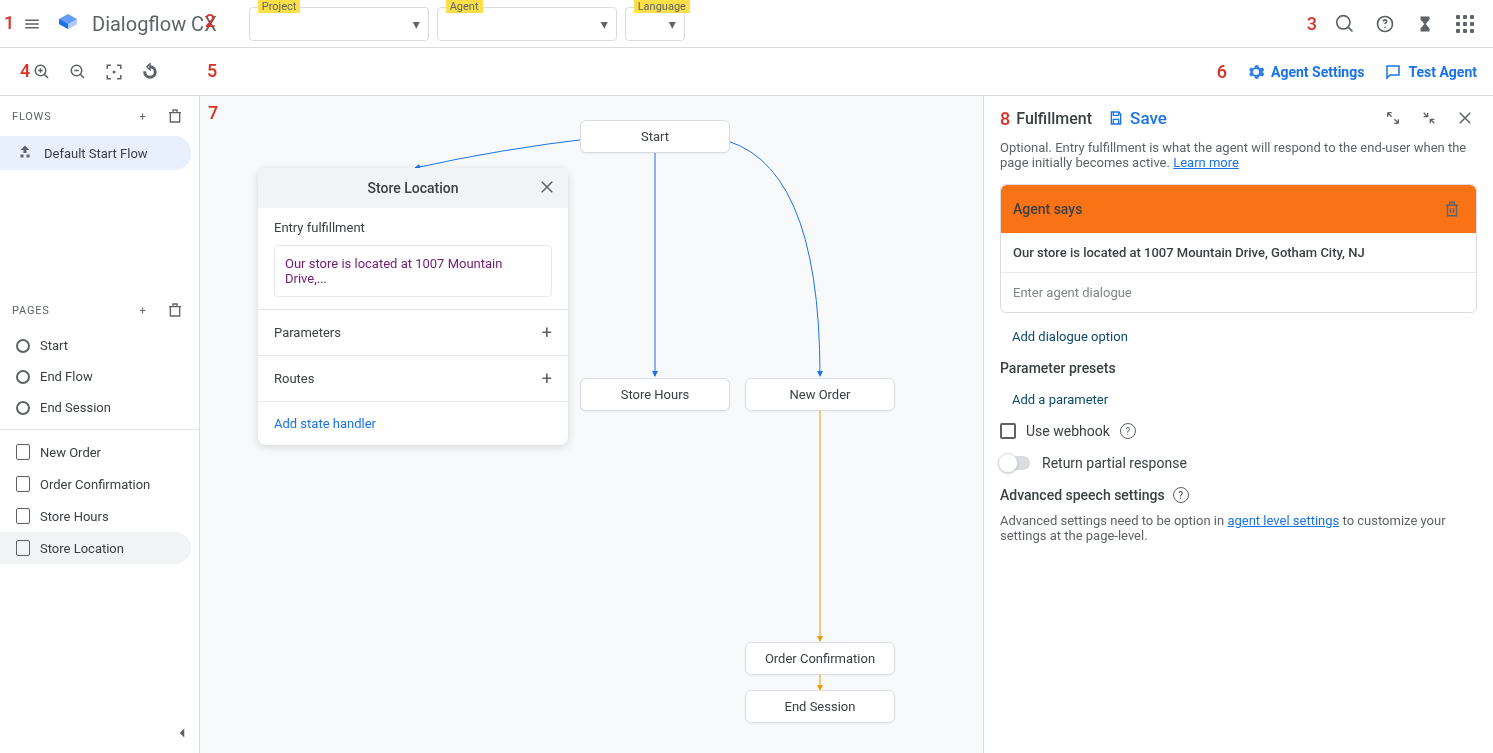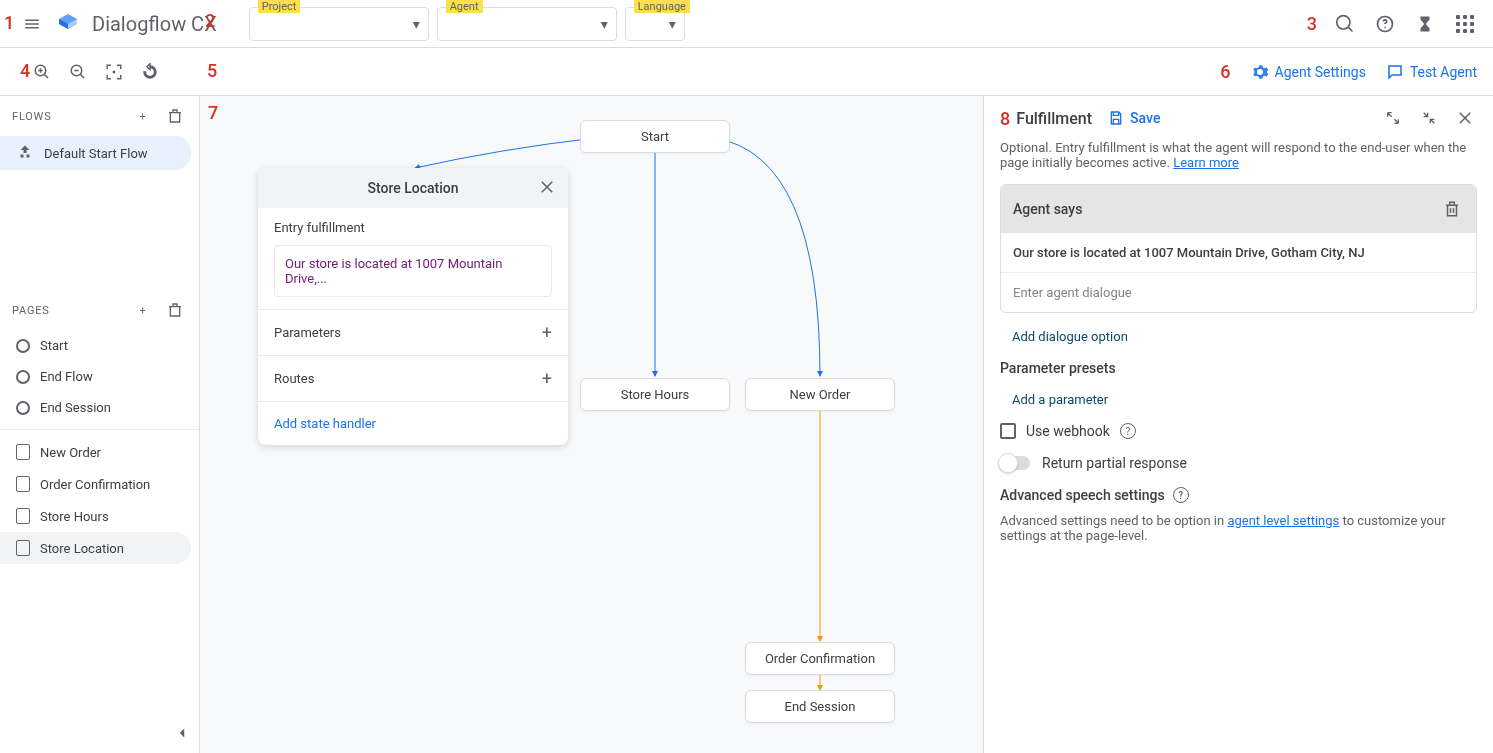--- a/index.html
+++ b/index.html
@@ -21,21 +21,21 @@
 .apps-grid { display: grid; grid-template-columns: repeat(3, 4px); grid-template-rows: repeat(3, 4px); gap: 3px; }
 .apps-grid span { width: 4px; height: 4px; background: #5f6368; border-radius: 1px; }
 
 .actionbar { height: 48px; border-bottom: 1px solid #dadce0; display: flex; align-items: center; position: relative; }
 .tabs { display: flex; width: 200px; }
 .tab { flex: 1; text-align: center; padding: 14px 0; cursor: pointer; color: #5f6368; font-size: 14px; position: relative; }
 .tab.active { color: #1a73e8; }
 .tab.active::after { content: ''; position: absolute; bottom: 0; left: 0; right: 0; height: 3px; background: #1a73e8; border-radius: 3px 3px 0 0; }
 .canvas-tools { display: flex; gap: 12px; padding-left: 16px; }
 .actionbar-right { position: absolute; right: 16px; display: flex; gap: 20px; align-items: center; }
-.agent-link { color: #1a73e8; display: flex; align-items: center; gap: 6px; cursor: pointer; font-weight: 400; }
+.agent-link { color: #1a73e8; display: flex; align-items: center; gap: 6px; cursor: pointer; font-weight: 700; }
 
 .main { display: flex; height: calc(753px - 96px); }
 
 .sidebar { width: 200px; border-right: 1px solid #dadce0; display: flex; flex-direction: column; overflow-y: auto; position: relative; }
 .sidebar-section-header { display: flex; justify-content: space-between; align-items: center; padding: 8px 12px; font-size: 11px; color: #5f6368; letter-spacing: 0.8px; }
 .sidebar-section-header .actions { display: flex; gap: 8px; }
 .sidebar-item { display: flex; align-items: center; gap: 10px; padding: 8px 16px; cursor: pointer; border-radius: 0 16px 16px 0; margin-right: 8px; font-size: 13px; color: #3c4043; }
 .sidebar-item.selected { background: #e8f0fe; }
 .sidebar-item.selected-grey { background: #f1f3f4; }
 .sidebar-spacer { flex: 0 0 120px; }
@@ -53,27 +53,27 @@
 .page-card-close { position: absolute; right: 12px; cursor: pointer; color: #5f6368; }
 .page-card-section { padding: 12px 16px; border-bottom: 1px solid #e8eaed; }
 .page-card-section-title { font-size: 13px; color: #3c4043; display: flex; justify-content: space-between; align-items: center; }
 .page-card-inner { margin-top: 10px; border: 1px solid #e8eaed; border-radius: 4px; padding: 10px; font-size: 13px; color: #701a75; cursor: pointer; }
 .page-card-link { color: #1a73e8; padding: 14px 16px; cursor: pointer; font-size: 13px; }
 .add-icon { color: #5f6368; font-size: 18px; cursor: pointer; }
 
 .panel { width: 510px; border-left: 1px solid #dadce0; display: flex; flex-direction: column; overflow-y: auto; }
 .panel-header { display: flex; align-items: center; padding: 10px 16px; gap: 16px; }
 .panel-title { font-size: 16px; font-weight: 500; }
-.panel-save { color: #1a73e8; display: flex; align-items: center; gap: 6px; cursor: pointer; font-weight: 500; font-size: 14px; }
+.panel-save { color: #1a73e8; display: flex; align-items: center; gap: 6px; cursor: pointer; font-weight: 500; font-size: 17px; }
 .panel-header-right { margin-left: auto; display: flex; gap: 12px; }
 .panel-body { padding: 0 16px 16px; }
 .panel-desc { font-size: 13px; color: #5f6368; margin-bottom: 14px; }
 .panel-desc a { color: #1a73e8; text-decoration: underline; cursor: pointer; }
 .agent-says-box { border: 1px solid #dadce0; border-radius: 6px; }
-.agent-says-header { background: #e5e5e5; padding: 12px; display: flex; justify-content: space-between; align-items: center; border-radius: 6px 6px 0 0; font-weight: 500; font-size: 14px; }
+.agent-says-header { background: #f97316; padding: 12px; display: flex; justify-content: space-between; align-items: center; border-radius: 6px 6px 0 0; font-weight: 500; font-size: 14px; }
 .agent-says-value { padding: 12px; border-bottom: 1px solid #e8eaed; font-size: 13px; font-weight: 500; }
 .agent-says-input { padding: 12px; color: #80868b; font-size: 13px; }
 .panel-link { color: #0c4a6e; cursor: pointer; font-size: 13px; margin: 16px 0; display: block; padding-left: 12px; }
 .panel-subheading { font-weight: 500; font-size: 14px; margin: 10px 0; }
 .checkbox-row { display: flex; align-items: center; gap: 10px; margin: 16px 0; }
 .checkbox { width: 16px; height: 16px; border: 2px solid #5f6368; border-radius: 2px; cursor: pointer; }
 .toggle-row { display: flex; align-items: center; gap: 12px; margin: 16px 0; }
 .toggle { width: 30px; height: 14px; background: #dadce0; border-radius: 7px; position: relative; cursor: pointer; }
 .toggle::after { content: ''; position: absolute; width: 18px; height: 18px; background: #fff; border: 1px solid #dadce0; border-radius: 50%; top: -3px; left: -2px; box-shadow: 0 1px 2px rgba(0,0,0,0.2); }
 .help-circle { width: 16px; height: 16px; border: 1.5px solid #5f6368; border-radius: 50%; display: inline-flex; align-items: center; justify-content: center; font-size: 10px; color: #5f6368; }

